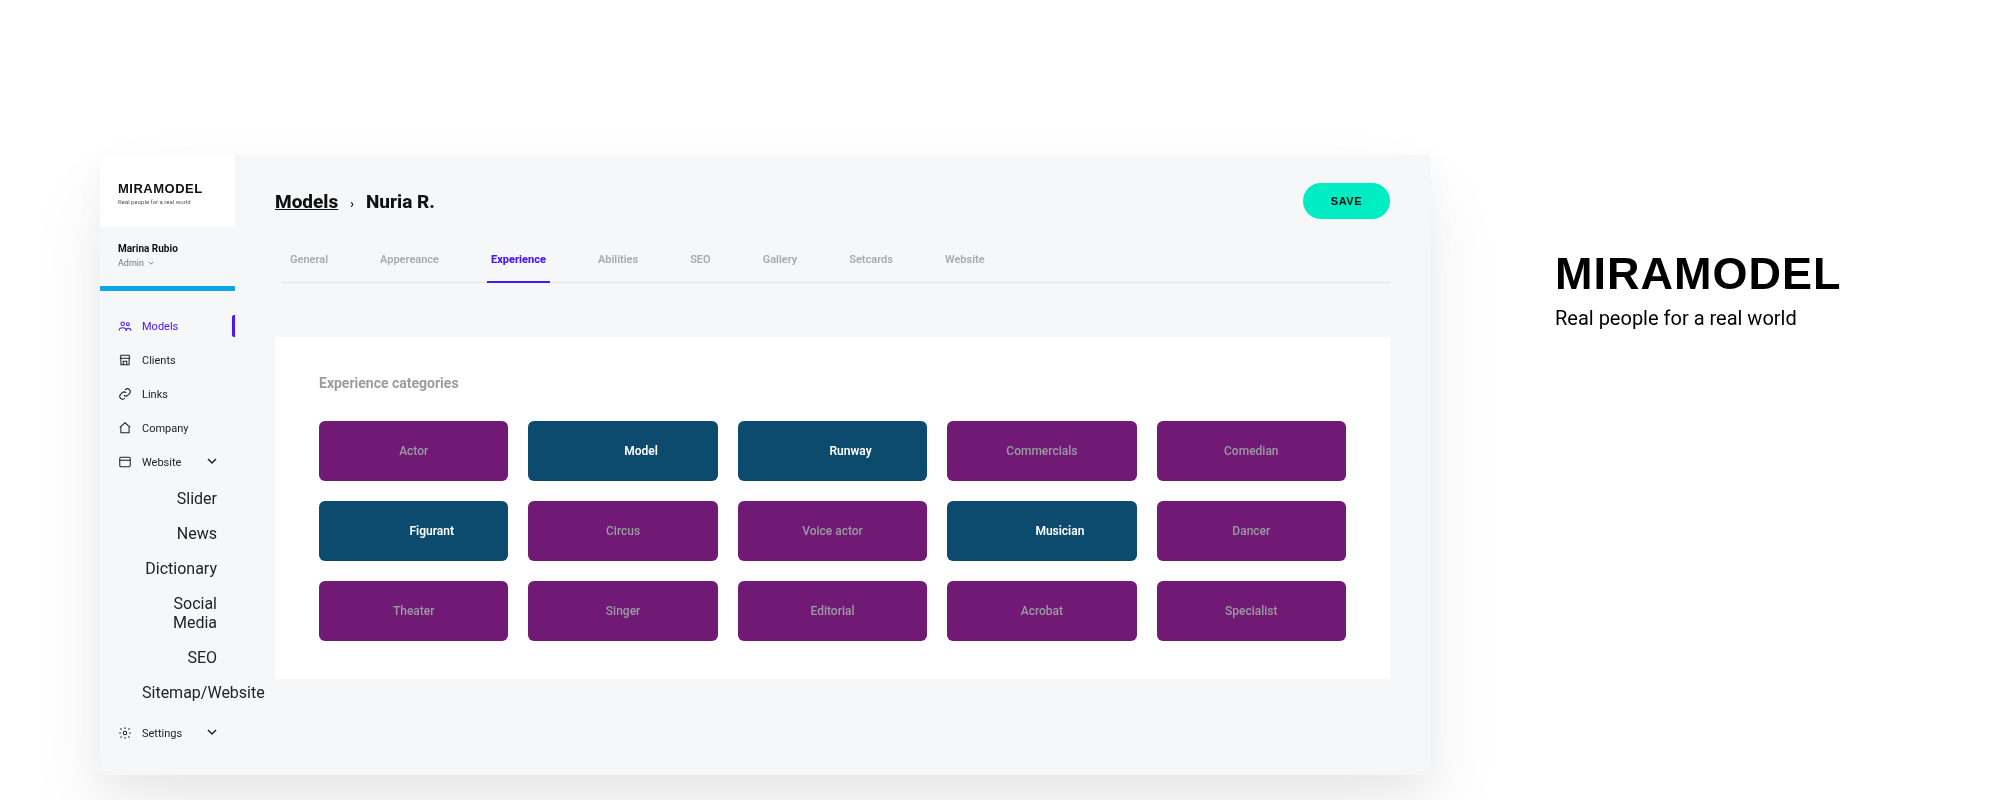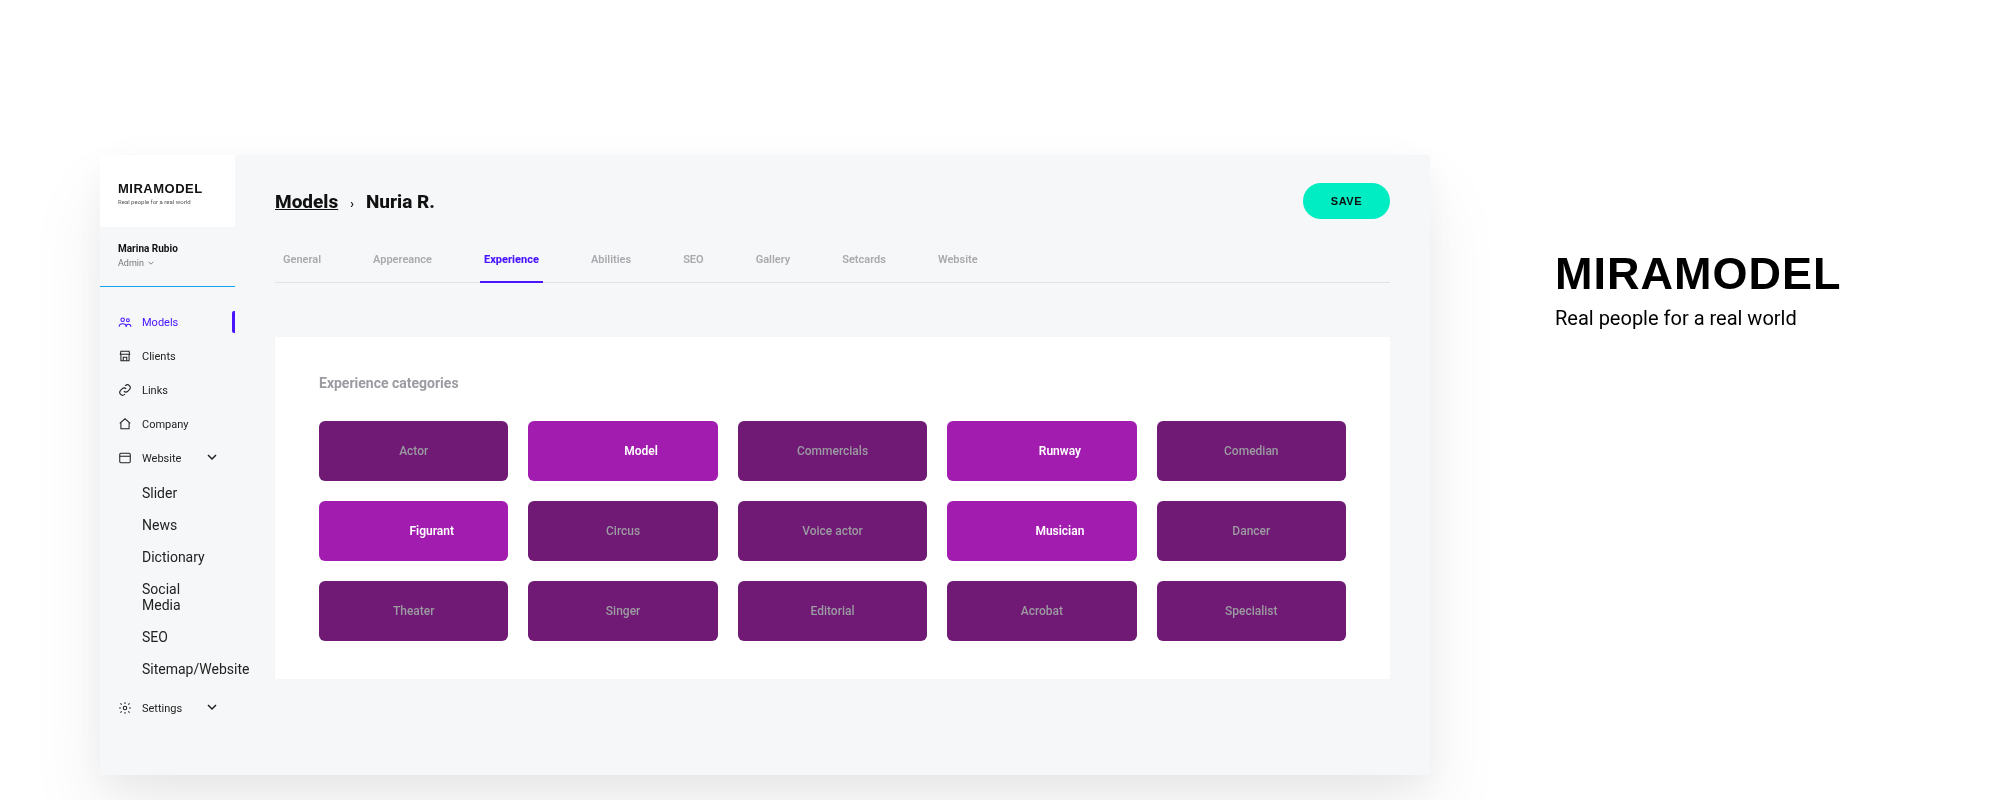--- a/index.html
+++ b/index.html
@@ -18,59 +18,59 @@
     box-shadow: 0 40px 80px rgba(0,0,0,0.07), 0 10px 30px rgba(0,0,0,0.04);
     display: flex;
     overflow: hidden;
   }
 
   
   .sidebar { width: 135px; flex: 0 0 135px; display: flex; flex-direction: column; background: #f6f7f8; }
   .logo-box { background: #ffffff; padding: 26px 18px 22px 18px; }
   .logo-main { font-weight: 900; font-size: 13px; letter-spacing: 0.5px; font-family: Arial, Helvetica, sans-serif; }
   .logo-sub { font-size: 6px; color: #555; margin-top: 2px; }
-  .user-box { padding: 16px 18px 18px 18px; border-bottom: 1px solid #0ea5e9; background:#f6f7f8; }
+  .user-box { padding: 16px 18px 18px 18px; border-bottom: 5px solid #0ea5e9; background:#f6f7f8; }
   .user-name { font-size: 10px; font-weight: 700; color: #111; }
   .user-role { font-size: 9px; color: #777; margin-top: 4px; display:flex; align-items:center; gap:4px;}
   .user-role svg { width:6px; height:6px; }
 
   .nav { padding: 18px 0 8px 0; position: relative; }
   .nav-item { display: flex; align-items: center; gap: 10px; padding: 10px 18px; font-size: 11px; color: #222; cursor: pointer; position: relative; }
   .nav-item .ico { width: 14px; height: 14px; display:flex; align-items:center; justify-content:center; color:#222; }
   .nav-item .ico svg { width:14px; height:14px; }
   .nav-item.active { color: #4a16ff; }
   .nav-item.active .ico { color:#4a16ff; }
   .nav-item.active::after { content:""; position:absolute; right: 0; top: 6px; bottom: 6px; width: 3px; background:#4a16ff; border-radius: 2px 0 0 2px; }
   .nav-item.has-chev { justify-content: space-between; }
   .nav-item .label-wrap { display:flex; align-items:center; gap:10px; }
   .chev { color:#222; }
   .chev svg { width:10px; height:10px; }
 
   .subnav { padding: 2px 0 6px 0; }
-  .subnav-item { padding: 8px 18px 8px 42px; font-size: 14px; color:#222; cursor:pointer; }
+  .subnav-item { padding: 8px 18px 8px 42px; font-size: 16px; color:#222; cursor:pointer;text-align:right; }
 
   
   .main { flex: 1; padding: 28px 40px 0 40px; overflow:hidden; }
   .header-row { display:flex; align-items:center; justify-content:space-between; }
   .crumb { display:flex; align-items:baseline; gap:12px; font-size: 19px; font-weight: 800; }
   .crumb-root { text-decoration: underline; cursor:pointer; }
   .crumb-sep { font-size: 12px; color:#111; font-weight:700; }
   .crumb-leaf { }
   .save-btn { background:#00ecc2; color:#101010; font-size:11px; font-weight:800; letter-spacing:0.5px; border:none; padding: 12px 28px; border-radius: 999px; cursor:pointer; }
 
-  .tabs { display:flex; gap: 48px; border-bottom: 1px solid #e3e3e4; margin-top: 34px; padding: 0 6px 0 6px; }
+  .tabs { display:flex; gap: 48px; border-bottom: 1px solid #e3e3e4; margin-top: 34px; padding: 0 6px 0 6px; margin-left: 7px; }
   .tab { font-size: 11px; color:#a9a9ae; padding: 0 2px 16px 2px; cursor:pointer; font-weight:600; position:relative; }
   .tab.active { color:#4a16ff; font-weight:800; }
   .tab.active::after { content:""; position:absolute; left:-2px; right:-2px; bottom:-1px; height:2px; background:#4a16ff; }
 
   .panel { background:#ffffff; margin-top: 54px; padding: 38px 44px 38px 44px; border-radius: 2px; }
   .panel-title { font-size: 14px; font-weight:700; color:#9b9ba1; margin-bottom: 30px; }
   .grid { display:grid; grid-template-columns: repeat(5, 1fr); gap: 20px; }
   .chip { background:#701a75; color:#9b9ba1; font-size:12px; font-weight:500; height:60px; display:flex; align-items:center; justify-content:center; border-radius:6px; cursor:pointer; }
-  .chip.sel { background:#a21caf; color:#ffffff; font-weight:600;padding-left:36px; }
+  .chip.sel { background:#0c4a6e; color:#ffffff; font-weight:600;padding-left:36px; }
 
   
   .brand { position:absolute; left: 1555px; top: 248px; }
   .brand-main { font-family: Arial, Helvetica, sans-serif; font-weight: 900; font-size: 45px; letter-spacing: 1px; color:#000; }
   .brand-sub { font-size: 20px; color:#000; margin-top: 6px; font-weight: 400; }
 </style>
 </head>
 <body>
 
 <div class="canvas">
@@ -197,22 +197,22 @@
         <div class="tab">Gallery</div>
         <div class="tab">Setcards</div>
         <div class="tab">Website</div>
       </div>
 
       <section class="panel">
         <h3 class="panel-title">Experience categories</h3>
         <div class="grid">
           <div class="chip">Actor</div>
           <div class="chip sel">Model</div>
+          <div class="chip sel">Runway</div>
           <div class="chip">Commercials</div>
-          <div class="chip sel">Runway</div>
           <div class="chip">Comedian</div>
           <div class="chip sel">Figurant</div>
           <div class="chip">Circus</div>
           <div class="chip">Voice actor</div>
           <div class="chip sel">Musician</div>
           <div class="chip">Dancer</div>
           <div class="chip">Theater</div>
           <div class="chip">Singer</div>
           <div class="chip">Editorial</div>
           <div class="chip">Acrobat</div>

